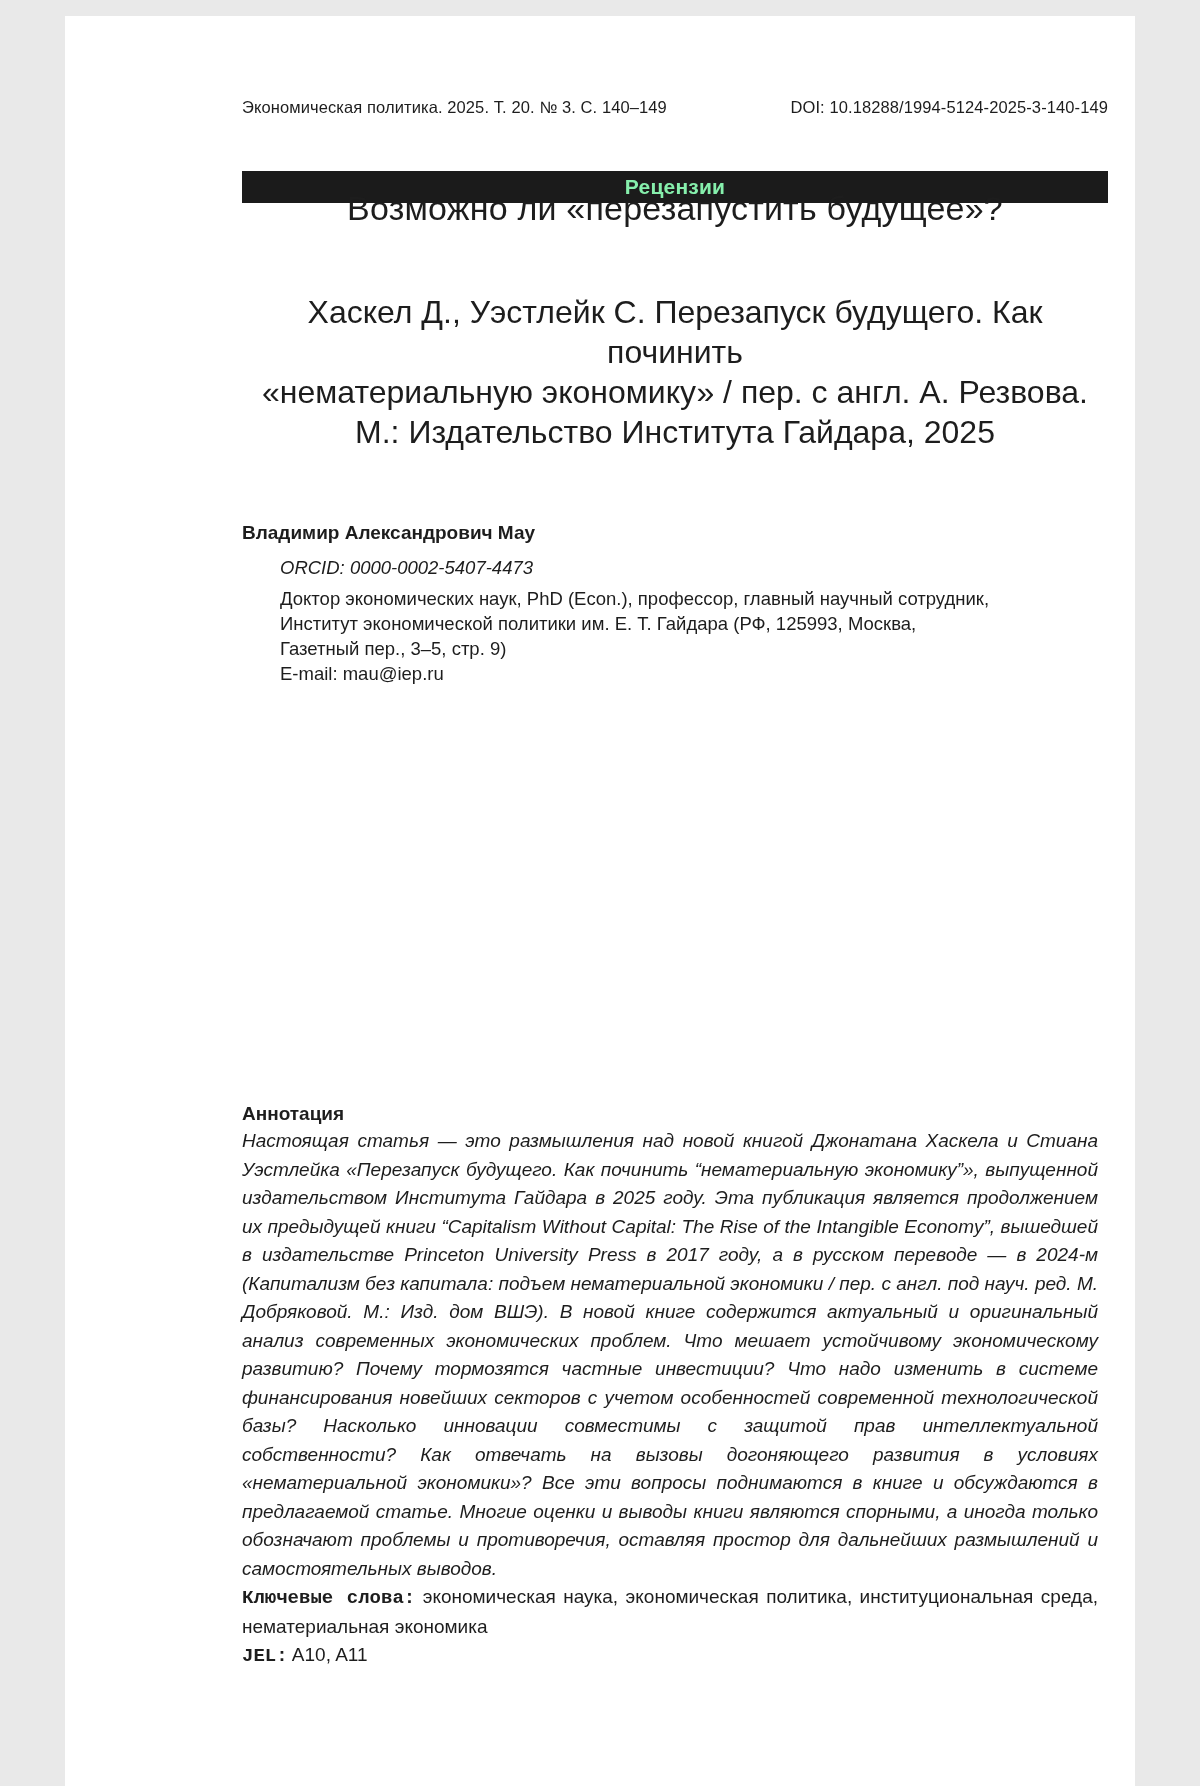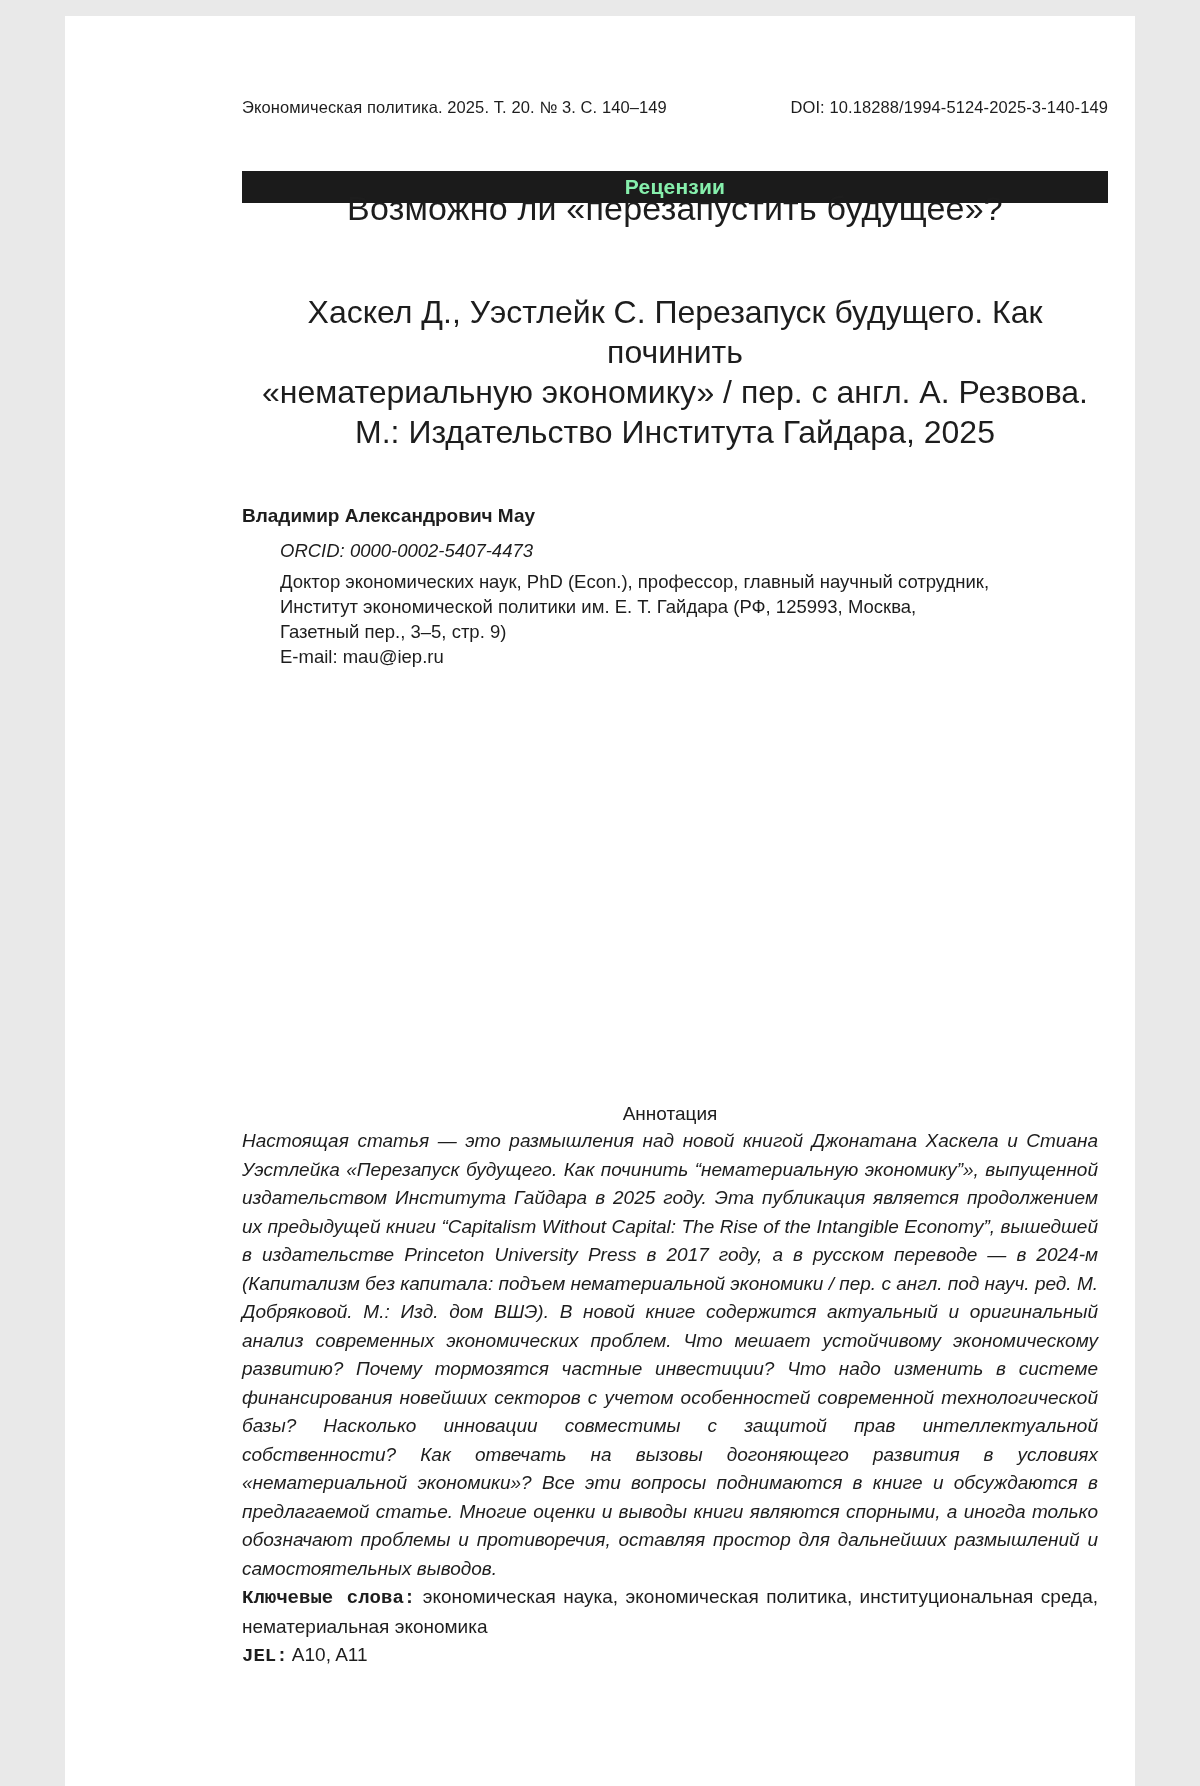--- a/index.html
+++ b/index.html
@@ -51,29 +51,29 @@
   
   .subtitle {
     top: 276px;
     text-align: center;
     font-size: 32px;
     line-height: 40px;
     font-weight: 400;
   }
 
   
-  .author-block { top: 488px; font-size: 18.5px; }
+  .author-block { top: 505px; font-size: 18.5px; }
   .author-name { font-weight: bold; font-size: 19px; line-height: 24px; }
   .author-details { margin-left: 38px; margin-top: 10px; line-height: 25px; }
   .orcid { font-style: italic; margin-bottom: 6px; }
   .aff-line, .email { line-height: 25px; }
 
   
   .abstract-block { top: 1085px; width: 856px; font-size: 19px; }
-  .abstract-heading { font-weight: normal; line-height: 26px; text-align: center; }
+  .abstract-heading { font-weight: bold; line-height: 26px; }
   .abstract-text {
     text-align: justify;
     line-height: 28.5px;
     margin: 0;
     font-style: italic;
   }
   .keywords-line { text-align: justify; line-height: 28.5px; }
   .jel-line { line-height: 28.5px; }
   .run-in-label { font-weight: bold; font-family: Liberation Mono, monospace; }
 </style>

